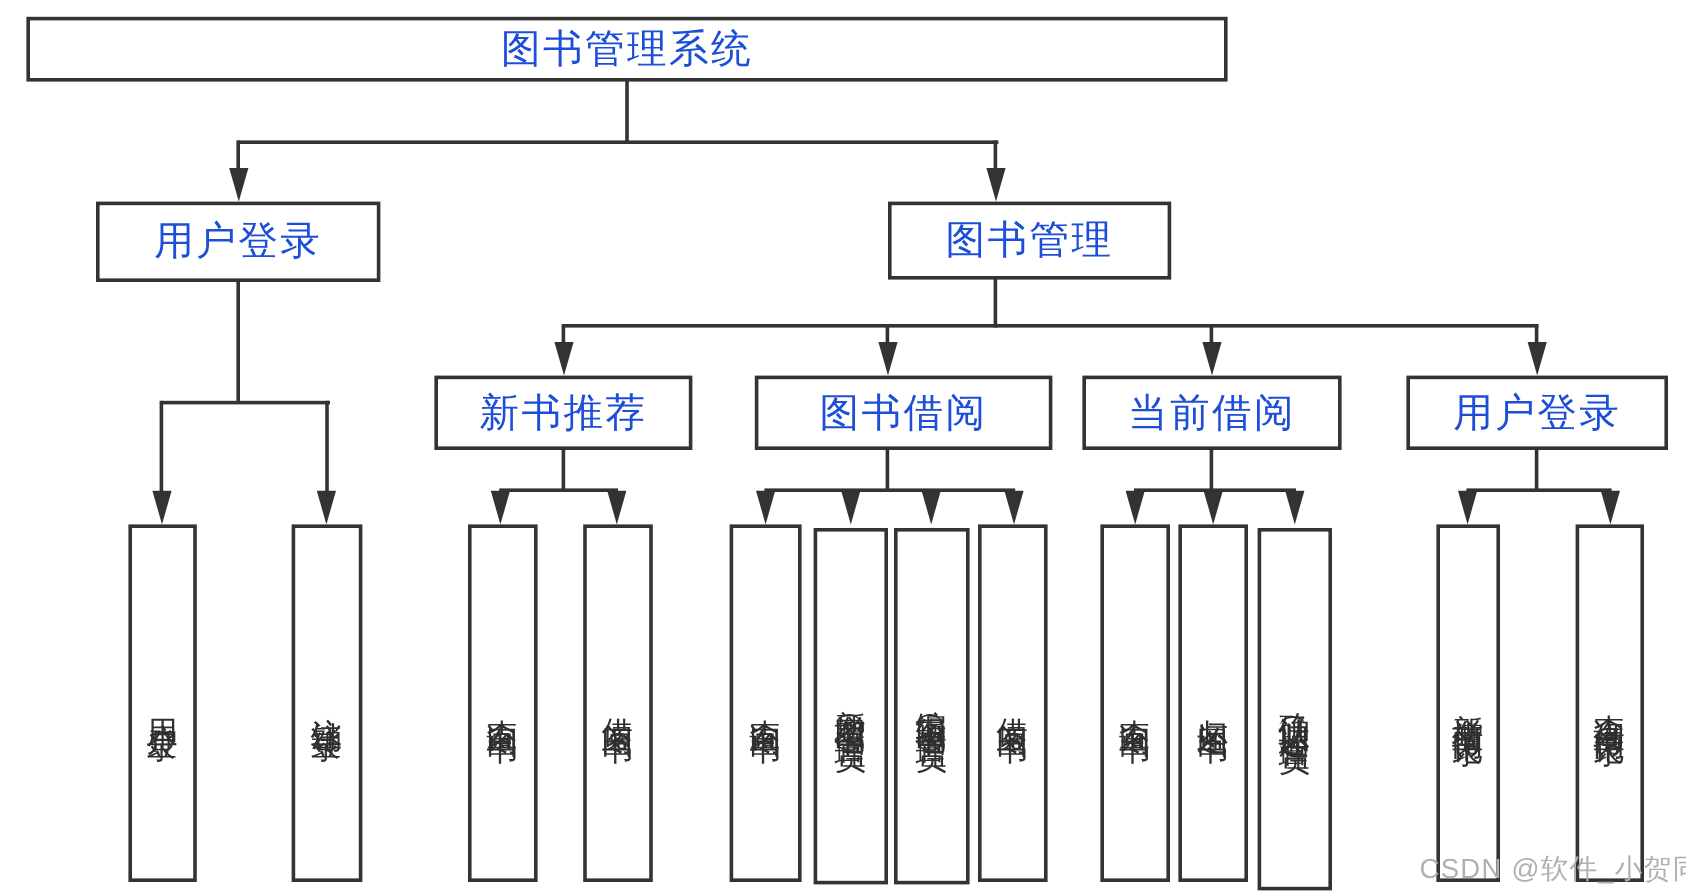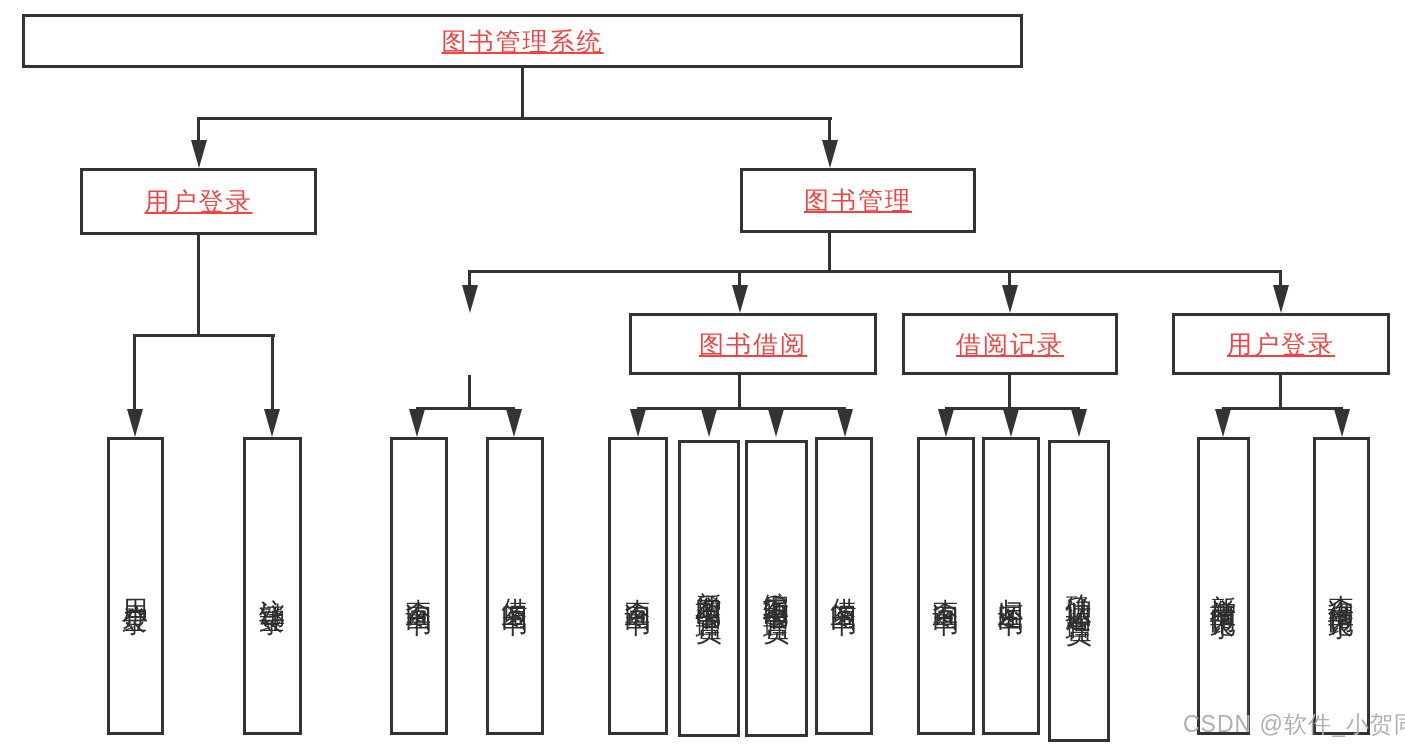--- a/index.html
+++ b/index.html
@@ -13,25 +13,24 @@
   .box{
     position:absolute;
     border:3px solid #333333;
     background:#ffffff;
     box-sizing:border-box;
     display:flex;
     align-items:center;
     justify-content:center;
   }
   .hlabel{
-    font-size:25px;
-    color:#ef4444;
+    font-size:33px;
+    color:#1d4ed8;
     letter-spacing:2px;
     white-space:nowrap;
-    text-decoration:underline;
   }
   .vlabel{
     writing-mode:vertical-rl;
     font-size:26px;
     color:#2f2f2f;
     letter-spacing:4px;
     line-height:1;
   }
   .vline,.hline{
     position:absolute;
@@ -88,25 +87,28 @@
   <div class="hline" style="left:469px;top:270px;width:813px;height:3px;"></div>
   <div class="vline" style="left:468px;top:270px;width:3px;height:18px;"></div>
   <div class="arrow" style="left:462px;top:285px;"></div>
   <div class="vline" style="left:738px;top:270px;width:3px;height:18px;"></div>
   <div class="arrow" style="left:732px;top:285px;"></div>
   <div class="vline" style="left:1008px;top:270px;width:3px;height:18px;"></div>
   <div class="arrow" style="left:1002px;top:285px;"></div>
   <div class="vline" style="left:1279px;top:270px;width:3px;height:18px;"></div>
   <div class="arrow" style="left:1273px;top:285px;"></div>
 
+  <div class="box" style="left:362px;top:313px;width:215px;height:62px;">
+    <span class="hlabel">新书推荐</span>
+  </div>
   <div class="box" style="left:629px;top:313px;width:248px;height:62px;">
     <span class="hlabel">图书借阅</span>
   </div>
   <div class="box" style="left:902px;top:313px;width:216px;height:62px;">
-    <span class="hlabel">借阅记录</span>
+    <span class="hlabel">当前借阅</span>
   </div>
   <div class="box" style="left:1172px;top:313px;width:218px;height:62px;">
     <span class="hlabel">用户登录</span>
   </div>
 
   <div class="vline" style="left:468px;top:375px;width:3px;height:34px;"></div>
   <div class="hline" style="left:416px;top:407px;width:99px;height:3px;"></div>
   <div class="arrow" style="left:409px;top:409px;"></div>
   <div class="arrow" style="left:506px;top:409px;"></div>
 

